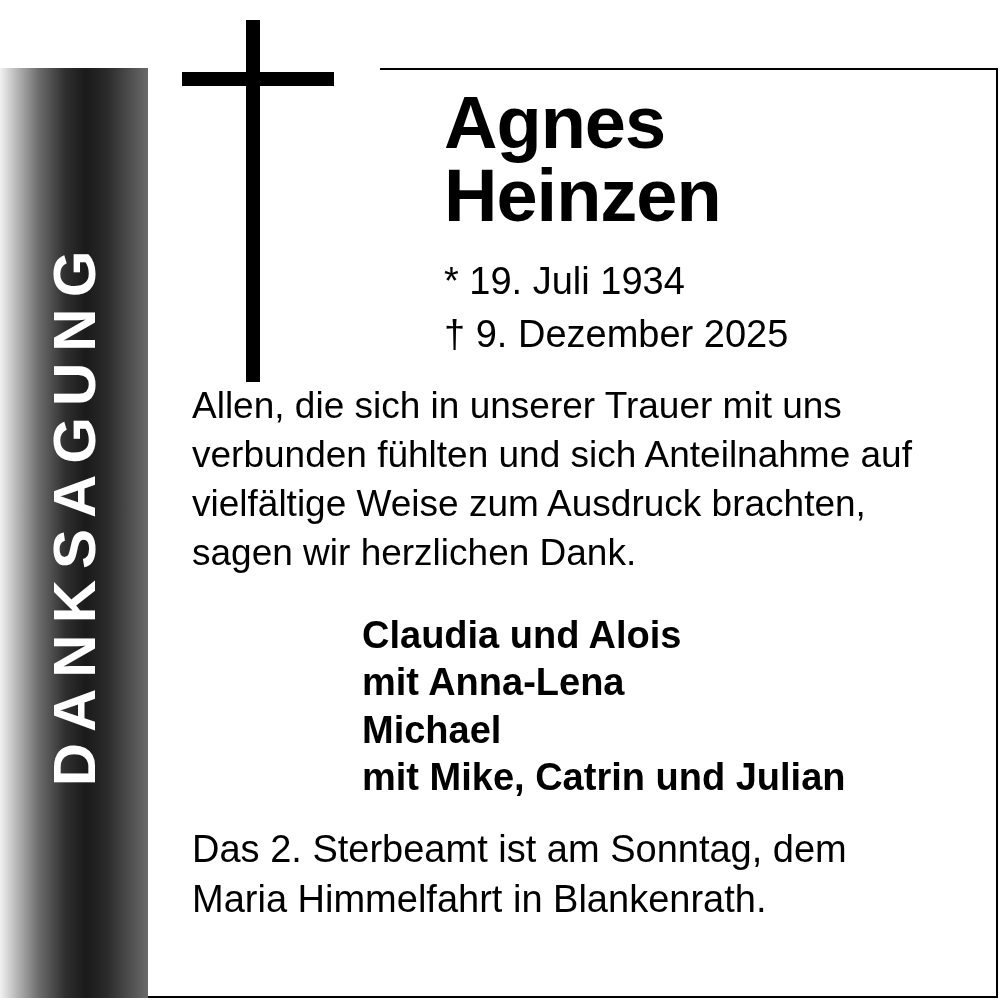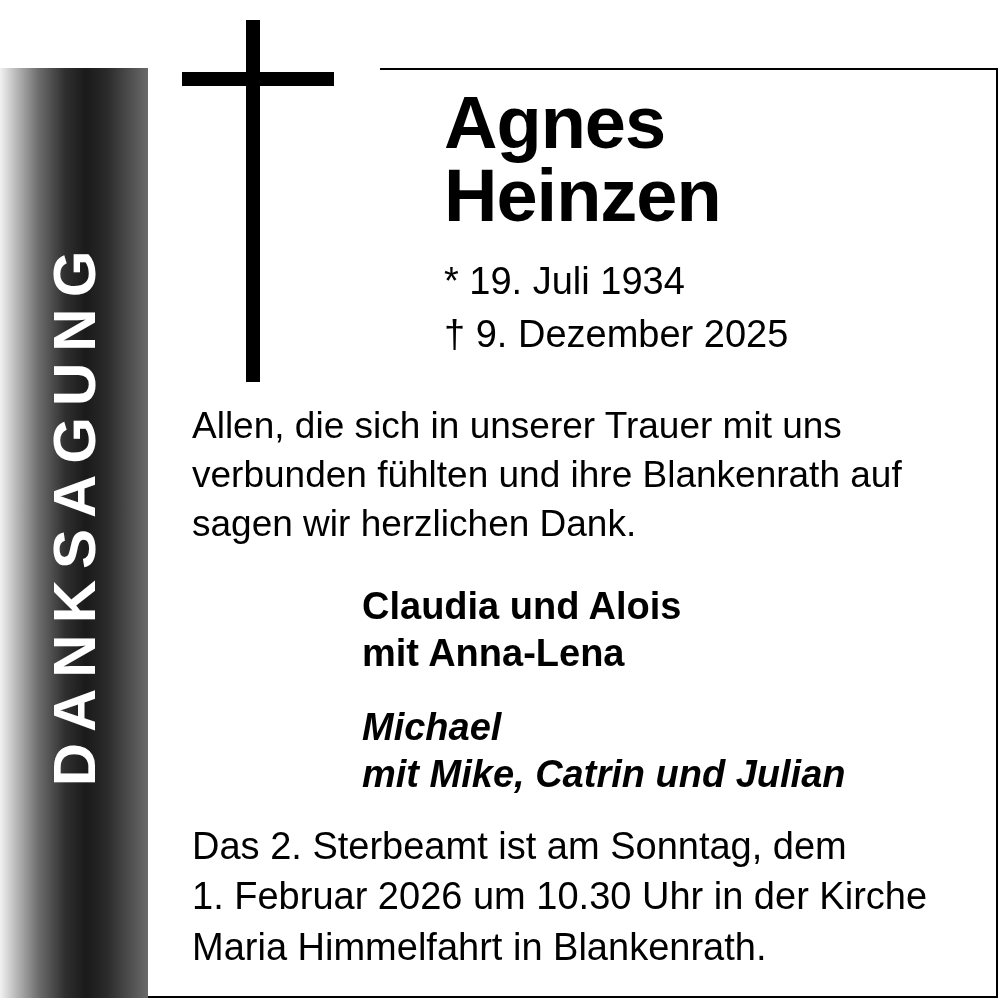--- a/index.html
+++ b/index.html
@@ -127,44 +127,42 @@
     margin-left: 252px;
     margin-top: 22px;
   }
   .date-line {
     font-size: 38px;
     line-height: 1.42;
     letter-spacing: 0px;
   }
 
   .thanks-text {
-    margin-top: 40px;
+    margin-top: 20px;
     width: 742px;
     font-size: 37px;
     line-height: 1.32;
     text-align: justify;
     text-align-last: left;
   }
   .thanks-text p {
     margin: 0;
   }
 
   .family {
     margin-top: 34px;
     margin-left: 170px;
     font-weight: bold;
     font-size: 38px;
     line-height: 1.25;
   }
   .family-group {
-    margin-bottom: 26px;
   }
   .family-group:last-child {
     margin-bottom: 0;
-    font-style: italic;
   }
 
   .footer {
     margin-top: 22px;
     font-size: 38px;
     line-height: 1.33;
   }
   .footer p {
     margin: 0;
   }
@@ -192,35 +190,35 @@
       <div class="name-line">Heinzen</div>
     </div>
 
     <div class="dates">
       <div class="date-line">* 19. Juli 1934</div>
       <div class="date-line">† 9. Dezember 2025</div>
     </div>
 
     <div class="thanks-text">
       <p>Allen, die sich in unserer Trauer mit uns</p>
-      <p>verbunden fühlten und ihre Blankenrath auf</p>
+      <p>verbunden fühlten und sich Anteilnahme auf</p>
+      <p>vielfältige Weise zum Ausdruck brachten,</p>
       <p>sagen wir herzlichen Dank.</p>
     </div>
 
     <div class="family">
       <div class="family-group">
         <div>Claudia und Alois</div>
         <div>mit Anna-Lena</div>
       </div>
       <div class="family-group">
         <div>Michael</div>
         <div>mit Mike, Catrin und Julian</div>
       </div>
     </div>
 
     <div class="footer">
       <p>Das 2. Sterbeamt ist am Sonntag, dem</p>
-      <p>1. Februar 2026 um 10.30 Uhr in der Kirche</p>
       <p>Maria Himmelfahrt in Blankenrath.</p>
     </div>
 
   </div>
 </div>
 
 </body></html>

